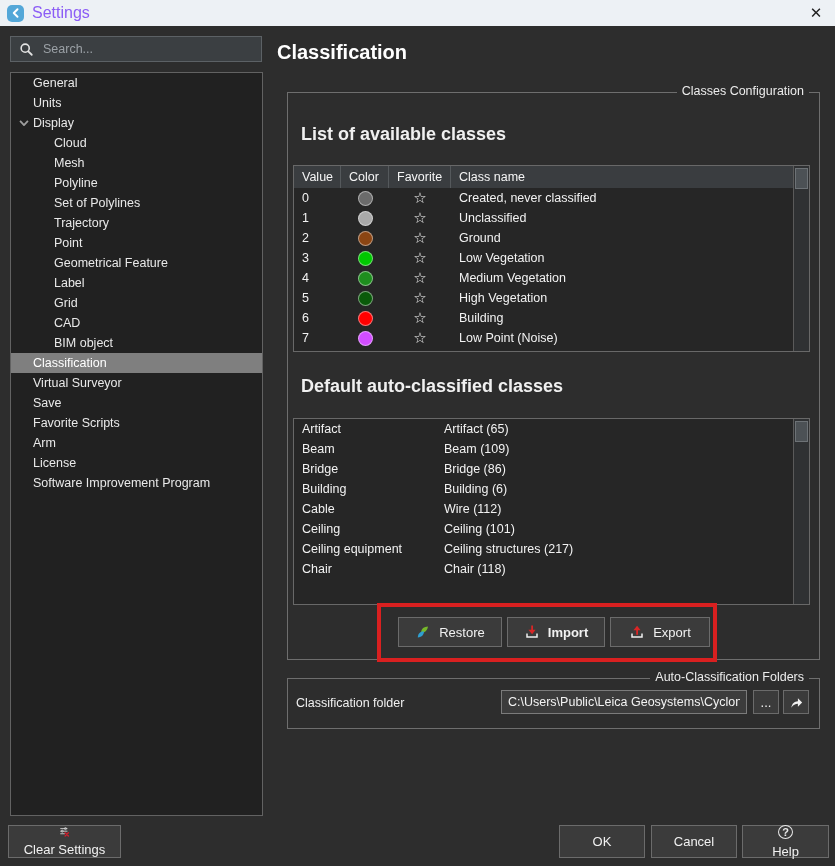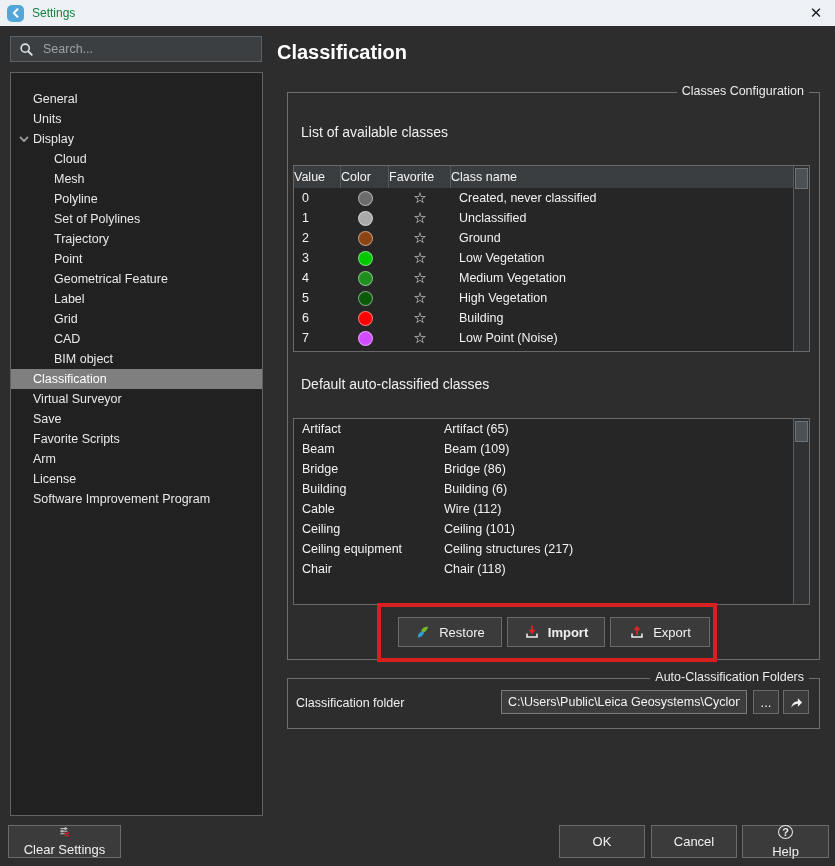--- a/index.html
+++ b/index.html
@@ -3,41 +3,41 @@
 <meta charset="utf-8">
 <style>
   * { box-sizing: border-box; margin: 0; padding: 0; }
   html,body { background:#2d2d2d; }
   body { font-family: "Liberation Sans", "DejaVu Sans", sans-serif; }
   .window { position:relative; width:835px; height:866px; background:#2d2d2d; overflow:hidden; }
 
   
   .titlebar { position:absolute; left:0; top:0; width:835px; height:26px; background:#edf1f5; display:flex; align-items:center; }
   .app-icon { width:17px; height:17px; margin-left:7px; border-radius:5px; background:#53a7d8; display:flex; align-items:center; justify-content:center; }
-  .titlebar-title { margin-left:8px; font-size:12px; color:#15803d; }
+  .titlebar-title { margin-left:8px; font-size:16px; color:#8b5cf6; }
   .close-btn { position:absolute; right:9px; top:3px; width:20px; height:20px; color:#202020; font-size:15px; line-height:20px; text-align:center; cursor:pointer; }
 
   
   .search-box { position:absolute; left:10px; top:36px; width:252px; height:26px; background:#3b3f42; border:1px solid #5c6165; display:flex; align-items:center; }
   .search-placeholder { color:#9ba1a6; font-size:12.5px; margin-left:9px; }
-  .tree-panel { position:absolute; left:10px; top:72px; width:253px; height:744px; background:#212121; border:1px solid #626262; padding-top:16px; overflow:hidden; }
+  .tree-panel { position:absolute; left:10px; top:72px; width:253px; height:744px; background:#212121; border:1px solid #626262; padding-top:0; overflow:hidden; }
   .tree-item { height:20px; line-height:20px; color:#e9e9e9; font-size:12.5px; padding-left:22px; white-space:nowrap; position:relative; cursor:default; }
   .tree-item.child { padding-left:43px; }
   .tree-item.selected { background:#7f7f7f; color:#ffffff; }
   .tree-chevron { position:absolute; left:6px; top:3px; width:14px; height:14px; }
 
   
   .page-title { position:absolute; left:277px; top:41px; font-size:20px; font-weight:bold; color:#ffffff; }
   .groupbox { position:absolute; border:1px solid #6e6e6e; }
   .groupbox-label { position:absolute; top:-9px; right:10px; background:#2d2d2d; padding:0 5px; font-size:12.5px; color:#ececec; white-space:nowrap; }
-  .section-label { position:absolute; font-size:14px; color:#f0f0f0; }
+  .section-label { position:absolute; font-size:18px; color:#f0f0f0;font-weight:bold; }
 
   .dtable { position:absolute; background:#262626; border:1px solid #686868; overflow:hidden; }
   .dtable-header { display:flex; height:22px; background:#3a3d40; color:#f5f5f5; font-size:12.5px; }
-  .hcell { line-height:22px; border-right:1px solid #55595c; overflow:hidden; white-space:nowrap; }
+  .hcell { line-height:22px; padding-left:8px; border-right:1px solid #55595c; overflow:hidden; white-space:nowrap; }
   .drow { display:flex; height:20px; color:#f2f2f2; font-size:12.5px; }
   .dcell { line-height:20px; padding-left:8px; overflow:hidden; white-space:nowrap; }
   .cell-center { display:flex; align-items:center; justify-content:center; padding-left:0; }
   .color-dot { width:15px; height:15px; border-radius:50%; border:1px solid rgba(255,255,255,0.45); }
   .star { font-family:"DejaVu Sans", sans-serif; font-size:15px; color:#ededed; line-height:20px; }
   .vscroll { position:absolute; top:0; right:0; bottom:0; width:16px; background:#2f3133; border-left:1px solid #5a5a5a; }
   .vthumb { position:absolute; top:2px; left:1px; width:13px; height:21px; background:#4c5155; border:1px solid #6d7276; }
 
   .btn { background:#3b3b3b; border:1px solid #6b6b6b; color:#f1f1f1; font-size:13px; display:flex; align-items:center; justify-content:center; gap:8px; cursor:pointer; font-family:inherit; }
   .mid-btn { position:absolute; height:30px; }

